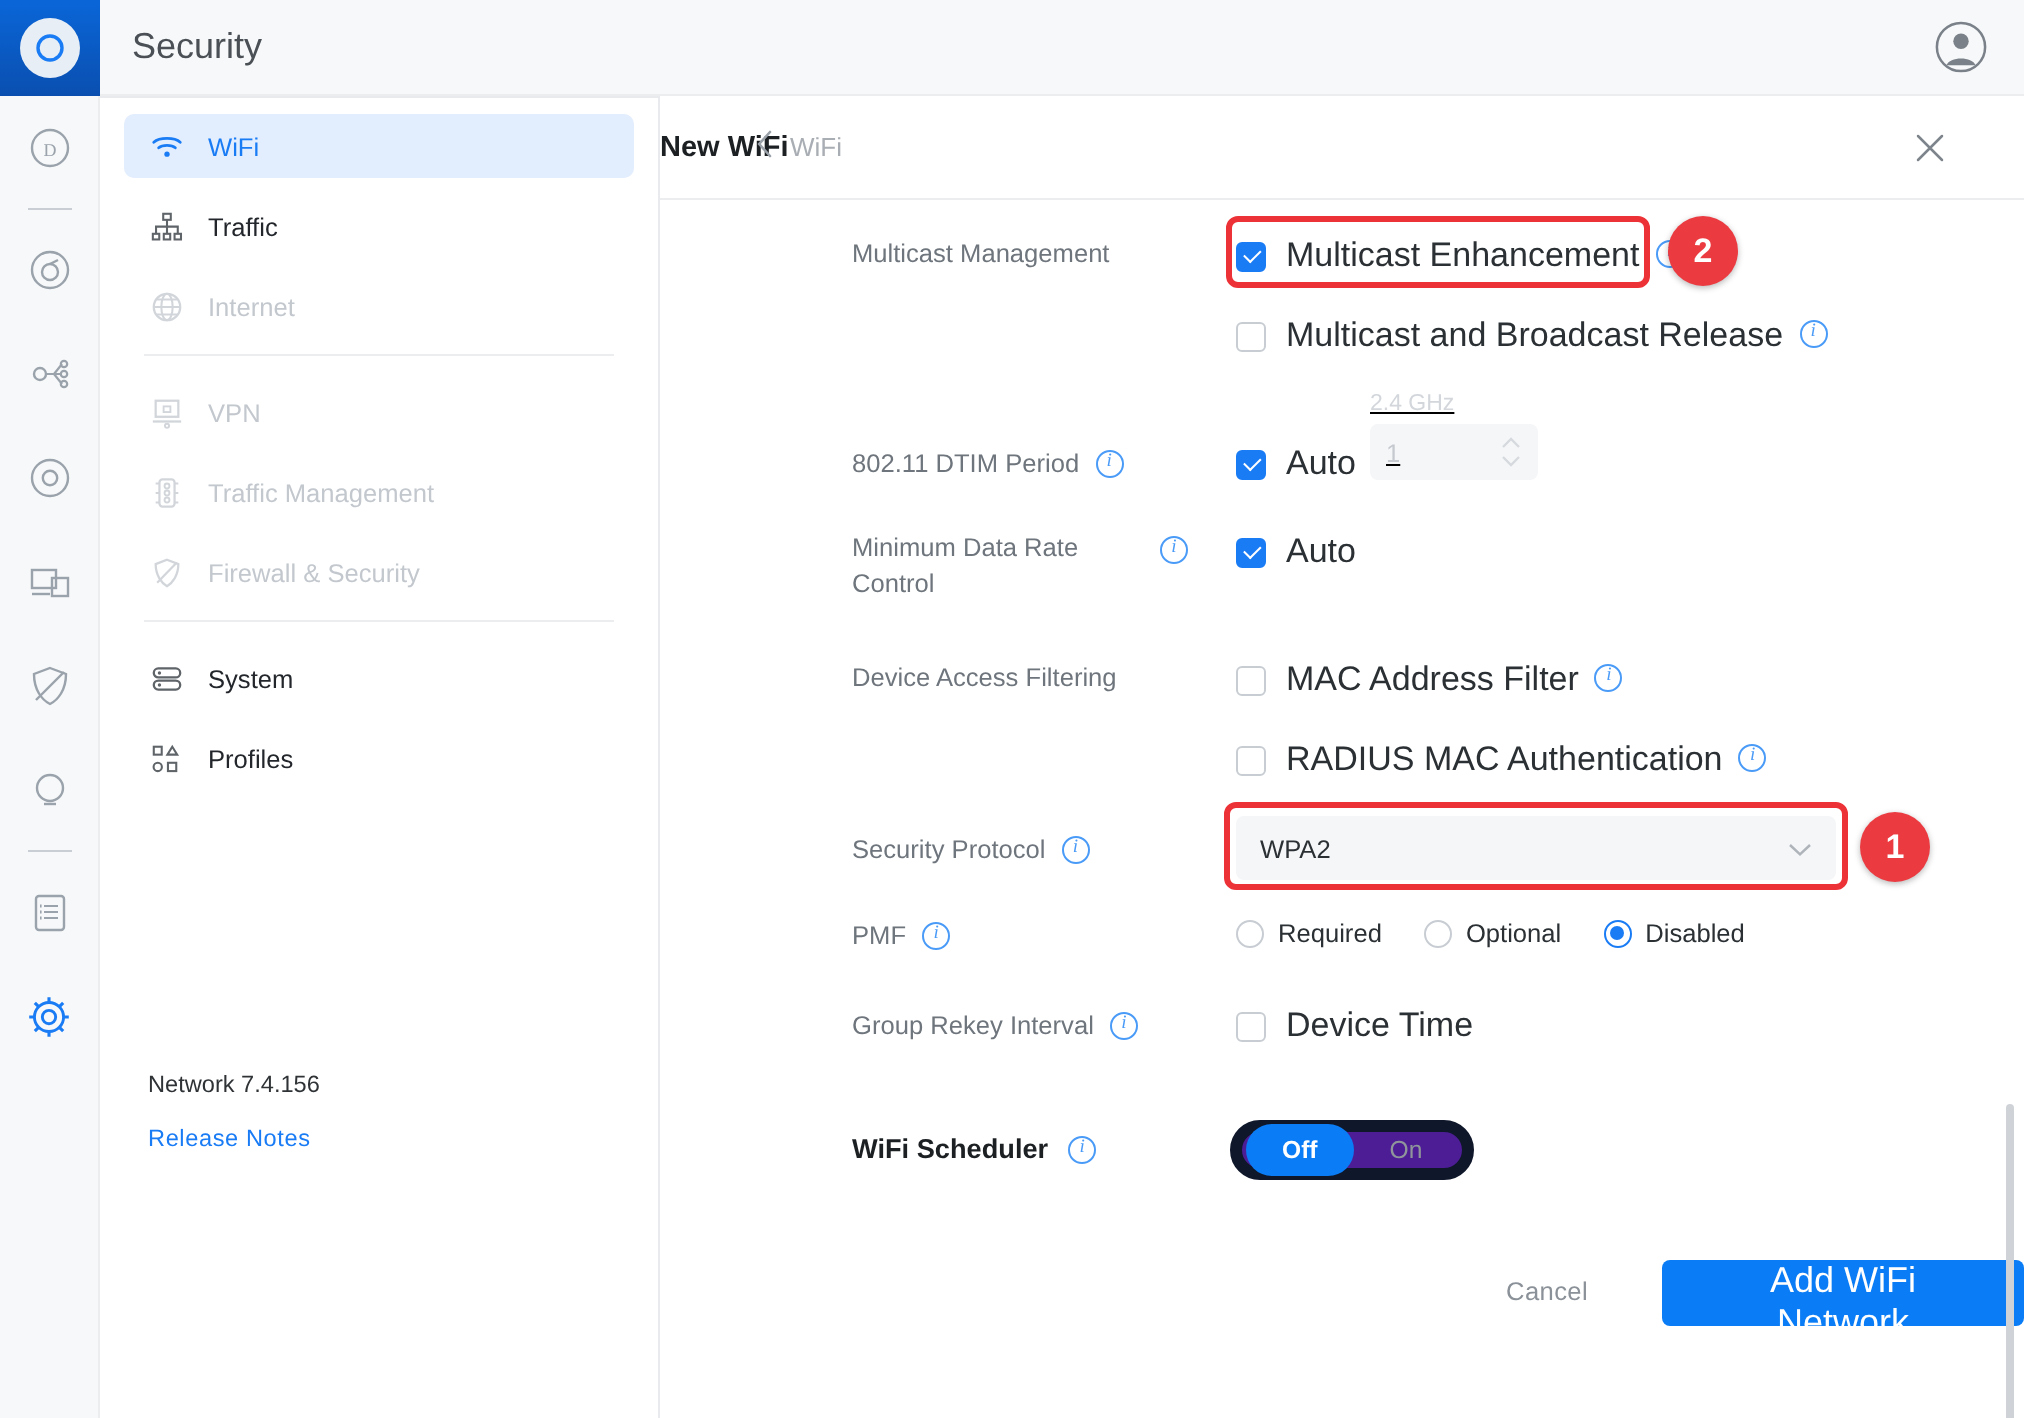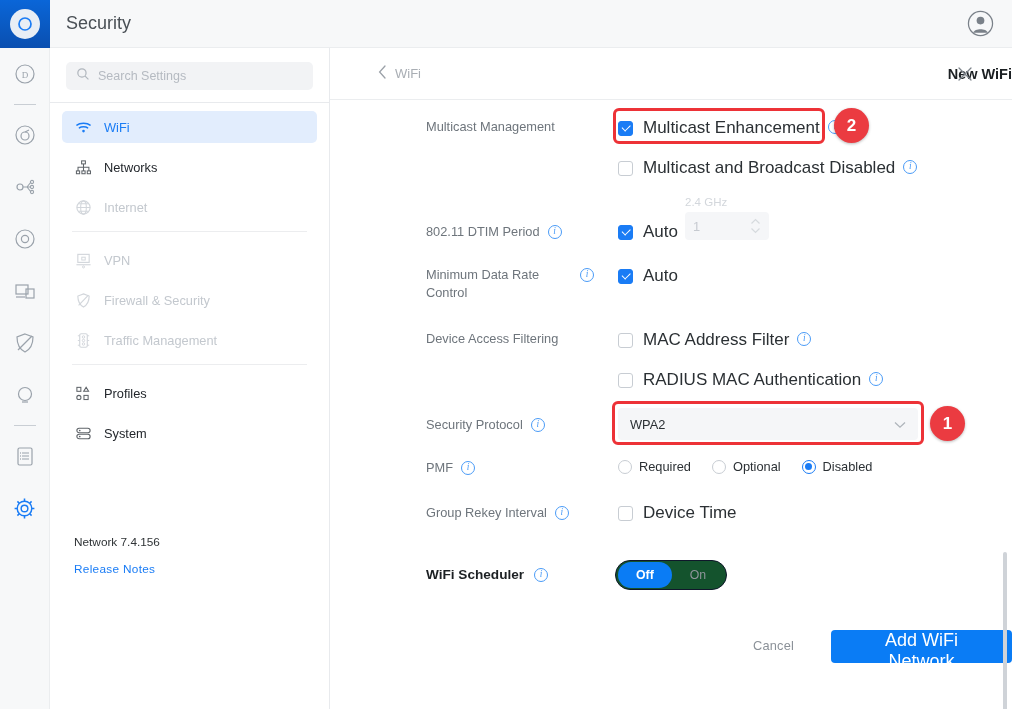--- a/index.html
+++ b/index.html
@@ -88,21 +88,22 @@
   .panel-header {
     position: absolute; left: 330px; top: 48px; width: 682px; height: 52px;
     background: #ffffff; border-bottom: 1px solid #ebedef;
     display: flex; align-items: center;
   }
   .back-link {
     position: absolute; left: 48px; display: flex; align-items: center; gap: 8px;
     font-size: 13px; color: #a9aeb4; cursor: pointer;
   }
   .panel-title {
-    width: 100%; text-align: right; font-size: 14.5px; font-weight: bold; color: #1c2023;
+    width: 100%; text-align: left; font-size: 14.5px; font-weight: bold; color: #1c2023;
+    padding-right: 10px;
   }
   .close-x {
     position: absolute; right: 38px; color: #7d848b; cursor: pointer;
     width: 18px; height: 18px;
   }
 
   
   .form {
     position: absolute; left: 330px; top: 100px; width: 682px; height: 609px;
     background: #ffffff; overflow: hidden;
@@ -161,21 +162,21 @@
   .select {
     width: 300px; height: 32px; background: #f5f6f8; border-radius: 4px;
     display: flex; align-items: center; justify-content: space-between;
     padding: 0 12px; font-size: 12.8px; color: #2b3034; cursor: pointer;
   }
   .chev { color: #aeb4ba; }
 
   
   .toggle {
     display: inline-flex; align-items: center; height: 30px;
-    border: 1px solid #0f172a; border-radius: 15px; background: #14532d;
+    border: 6px solid #0f172a; border-radius: 15px; background: #4c1d95;
     padding: 2px; cursor: pointer;
   }
   .toggle-opt {
     height: 26px; padding: 0 18px; border-radius: 13px;
     display: flex; align-items: center; justify-content: center;
     font-size: 12.3px; color: #8f959b; font-weight: bold;
   }
   .toggle-opt.sel { background: #0a7cf5; color: #fff; }
   .toggle-opt.off-unsel { font-weight: normal; }
 
@@ -297,31 +298,20 @@
     <div class="avatar">
       <svg width="27" height="27" viewBox="0 0 28 28">
           <circle cx="14" cy="14" r="12.5" fill="none" stroke="currentColor" stroke-width="1.3"></circle>
           <circle cx="14" cy="11" r="4" fill="currentColor"></circle>
           <path d="M6.5 23.5 C8 18.8 20 18.8 21.5 23.5 Z" fill="currentColor"></path>
         </svg>
     </div>
   </div>
 
   <div class="sidebar">
-    <div class="search-wrap">
-      <div class="search-box">
-        <span>
-          <svg width="14" height="14" viewBox="0 0 16 16">
-              <circle cx="6.8" cy="6.8" r="4.7" fill="none" stroke="#b0b6bd" stroke-width="1.4"></circle>
-              <path d="M10.4 10.4 L14.2 14.2" stroke="#b0b6bd" stroke-width="1.4"></path>
-            </svg>
-        </span>
-        <input type="text" placeholder="Search Settings" style="">
-      </div>
-    </div>
     <div class="sb-divider"></div>
 
     <div class="nav">
 
       <div class="nav-group">
         <div class="nav-item selected">
           <span class="ni-icon">
             <svg width="17" height="17" viewBox="0 0 18 18">
                 <path d="M2 6.5 C5 3.8 13 3.8 16 6.5" fill="none" stroke="currentColor" stroke-width="1.5" stroke-linecap="round"></path>
                 <path d="M4.6 9.4 C6.6 7.7 11.4 7.7 13.4 9.4" fill="none" stroke="currentColor" stroke-width="1.5" stroke-linecap="round"></path>
@@ -333,21 +323,21 @@
         <div class="nav-item">
           <span class="ni-icon">
             <svg width="17" height="17" viewBox="0 0 18 18">
                 <rect x="7" y="2" width="4" height="3.2" fill="none" stroke="currentColor" stroke-width="1.1"></rect>
                 <rect x="1.5" y="12.6" width="3.4" height="3" fill="none" stroke="currentColor" stroke-width="1.1"></rect>
                 <rect x="7.3" y="12.6" width="3.4" height="3" fill="none" stroke="currentColor" stroke-width="1.1"></rect>
                 <rect x="13" y="12.6" width="3.4" height="3" fill="none" stroke="currentColor" stroke-width="1.1"></rect>
                 <path d="M9 5.3 V8.8 M3.2 12.6 V8.8 H14.7 V12.6 M9 8.8 V12.6" stroke="currentColor" stroke-width="1.1" fill="none"></path>
               </svg>
           </span>
-          <span>Networks</span>
+          <span>Traffic</span>
         </div>
         <div class="nav-item disabled">
           <span class="ni-icon">
             <svg width="17" height="17" viewBox="0 0 18 18">
                 <circle cx="9" cy="9" r="7" fill="none" stroke="currentColor" stroke-width="1.2"></circle>
                 <ellipse cx="9" cy="9" rx="3" ry="7" fill="none" stroke="currentColor" stroke-width="1.1"></ellipse>
                 <path d="M2 9 H16 M3.4 5 H14.6 M3.4 13 H14.6" stroke="currentColor" stroke-width="1.1"></path>
               </svg>
           </span>
           <span>Internet</span>
@@ -359,67 +349,67 @@
         <div class="nav-item disabled">
           <span class="ni-icon">
             <svg width="17" height="17" viewBox="0 0 18 18">
                 <rect x="3" y="2.5" width="12" height="8.5" fill="none" stroke="currentColor" stroke-width="1.2"></rect>
                 <rect x="7.2" y="5.5" width="3.6" height="3" fill="none" stroke="currentColor" stroke-width="1"></rect>
                 <path d="M1.5 13.5 H16.5" stroke="currentColor" stroke-width="1.2"></path>
                 <circle cx="9" cy="15.8" r="1.1" fill="none" stroke="currentColor" stroke-width="1"></circle>
               </svg>
           </span>
           <span>VPN</span>
-        </div>
-        <div class="nav-item disabled">
-          <span class="ni-icon">
-            <svg width="17" height="17" viewBox="0 0 18 18">
-                <path d="M9 2 L15 4.3 C15 10.2 12 14.3 9 16 C6 14.3 3 10.2 3 4.3 Z" fill="none" stroke="currentColor" stroke-width="1.2"></path>
-                <path d="M3.8 14.2 L14.2 3.4" stroke="currentColor" stroke-width="1.2"></path>
-              </svg>
-          </span>
-          <span>Firewall &amp; Security</span>
         </div>
         <div class="nav-item disabled">
           <span class="ni-icon">
             <svg width="17" height="17" viewBox="0 0 18 18">
                 <rect x="5" y="1.8" width="8" height="14.4" rx="1.6" fill="none" stroke="currentColor" stroke-width="1.2"></rect>
                 <circle cx="9" cy="5.3" r="1.3" fill="none" stroke="currentColor" stroke-width="1"></circle>
                 <circle cx="9" cy="9" r="1.3" fill="none" stroke="currentColor" stroke-width="1"></circle>
                 <circle cx="9" cy="12.7" r="1.3" fill="none" stroke="currentColor" stroke-width="1"></circle>
                 <path d="M3 4 H5 M3 9 H5 M3 14 H5 M13 4 H15 M13 9 H15 M13 14 H15" stroke="currentColor" stroke-width="1"></path>
               </svg>
           </span>
           <span>Traffic Management</span>
         </div>
+        <div class="nav-item disabled">
+          <span class="ni-icon">
+            <svg width="17" height="17" viewBox="0 0 18 18">
+                <path d="M9 2 L15 4.3 C15 10.2 12 14.3 9 16 C6 14.3 3 10.2 3 4.3 Z" fill="none" stroke="currentColor" stroke-width="1.2"></path>
+                <path d="M3.8 14.2 L14.2 3.4" stroke="currentColor" stroke-width="1.2"></path>
+              </svg>
+          </span>
+          <span>Firewall &amp; Security</span>
+        </div>
       </div>
       <div class="nav-divider"></div>
 
       <div class="nav-group">
+        <div class="nav-item">
+          <span class="ni-icon">
+            <svg width="17" height="17" viewBox="0 0 18 18">
+                <rect x="2" y="3.4" width="14" height="4.8" rx="2.4" fill="none" stroke="currentColor" stroke-width="1.2"></rect>
+                <rect x="2" y="9.8" width="14" height="4.8" rx="2.4" fill="none" stroke="currentColor" stroke-width="1.2"></rect>
+                <circle cx="5" cy="5.8" r=".9" fill="currentColor"></circle>
+                <circle cx="5" cy="12.2" r=".9" fill="currentColor"></circle>
+              </svg>
+          </span>
+          <span>System</span>
+        </div>
         <div class="nav-item">
           <span class="ni-icon">
             <svg width="17" height="17" viewBox="0 0 18 18">
                 <rect x="2" y="2.5" width="4.2" height="4.2" fill="none" stroke="currentColor" stroke-width="1.1"></rect>
                 <path d="M11.8 2.5 L14.4 6.7 H9.2 Z" fill="none" stroke="currentColor" stroke-width="1.1"></path>
                 <circle cx="4.1" cy="13.2" r="2.2" fill="none" stroke="currentColor" stroke-width="1.1"></circle>
                 <rect x="9.5" y="11" width="4.4" height="4.4" fill="none" stroke="currentColor" stroke-width="1.1"></rect>
               </svg>
           </span>
           <span>Profiles</span>
-        </div>
-        <div class="nav-item">
-          <span class="ni-icon">
-            <svg width="17" height="17" viewBox="0 0 18 18">
-                <rect x="2" y="3.4" width="14" height="4.8" rx="2.4" fill="none" stroke="currentColor" stroke-width="1.2"></rect>
-                <rect x="2" y="9.8" width="14" height="4.8" rx="2.4" fill="none" stroke="currentColor" stroke-width="1.2"></rect>
-                <circle cx="5" cy="5.8" r=".9" fill="currentColor"></circle>
-                <circle cx="5" cy="12.2" r=".9" fill="currentColor"></circle>
-              </svg>
-          </span>
-          <span>System</span>
         </div>
       </div>
     </div>
 
     <div class="version">Network 7.4.156</div>
     <div class="release-notes">Release Notes</div>
   </div>
 
   <div class="panel-header">
     <div class="back-link">
@@ -446,36 +436,36 @@
     <div class="row" style="left:288px; top:18px;">
       <label class="cbx">
         <span class="box checked"></span>
         <span class="cbx-label">Multicast Enhancement</span>
       </label>
       <span class="info" style="margin-left:8px;margin-top:2px;">i</span>
     </div>
     <div class="row" style="left:288px; top:58px;">
       <label class="cbx">
         <span class="box"></span>
-        <span class="cbx-label">Multicast and Broadcast Disabled</span>
+        <span class="cbx-label">Multicast and Broadcast Release</span>
       </label>
       <span class="info" style="margin-left:8px;margin-top:2px;">i</span>
     </div>
 
     <div class="row" style="left:96px; top:123px; align-items:center; gap:8px;">
       <span class="lbl">802.11 DTIM Period</span>
       <span class="info">i</span>
     </div>
     <div class="row" style="left:288px; top:122px;">
       <label class="cbx">
         <span class="box checked"></span>
         <span class="cbx-label">Auto</span>
       </label>
     </div>
-    <div style="position:absolute; left:355px; top:96px;">
+    <div style="position:absolute; left:355px; top:96px;text-decoration:underline;">
       <div class="spin-label">2.4 GHz</div>
       <div class="spinner">
         <span>1</span>
         <span class="spin-arrows">
           <svg width="11" height="7" viewBox="0 0 11 7">
               <path d="M1.5 5.5 L5.5 1.5 L9.5 5.5" fill="none" stroke="currentColor" stroke-width="1.2"></path>
             </svg>
           <svg width="11" height="7" viewBox="0 0 11 7">
               <path d="M1.5 1.5 L5.5 5.5 L9.5 1.5" fill="none" stroke="currentColor" stroke-width="1.2"></path>
             </svg>

